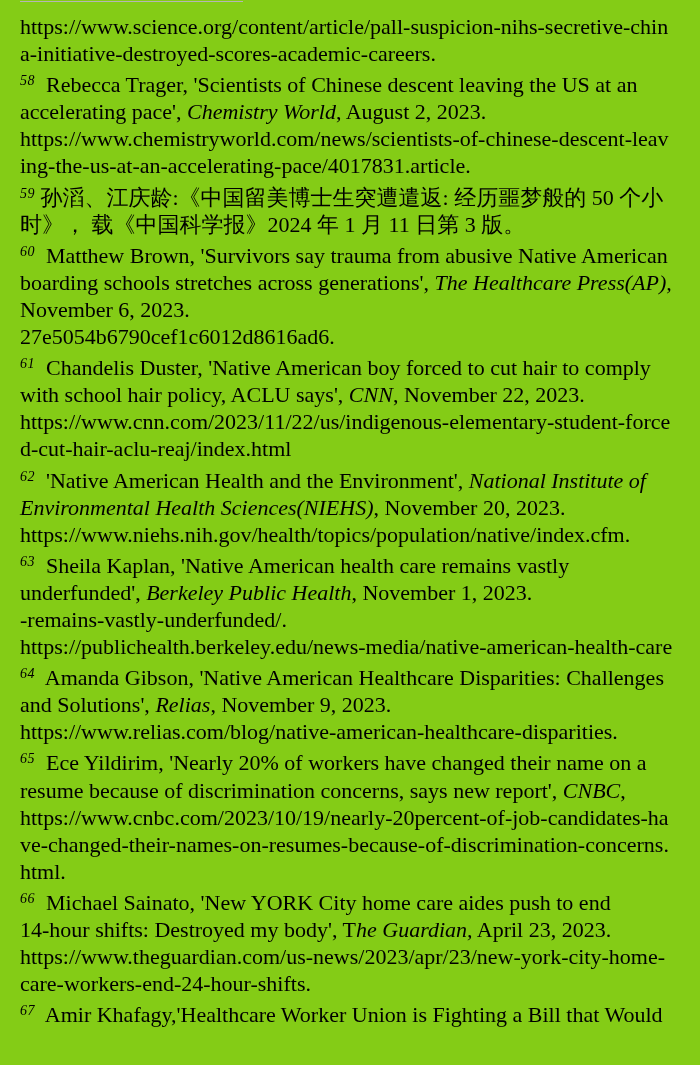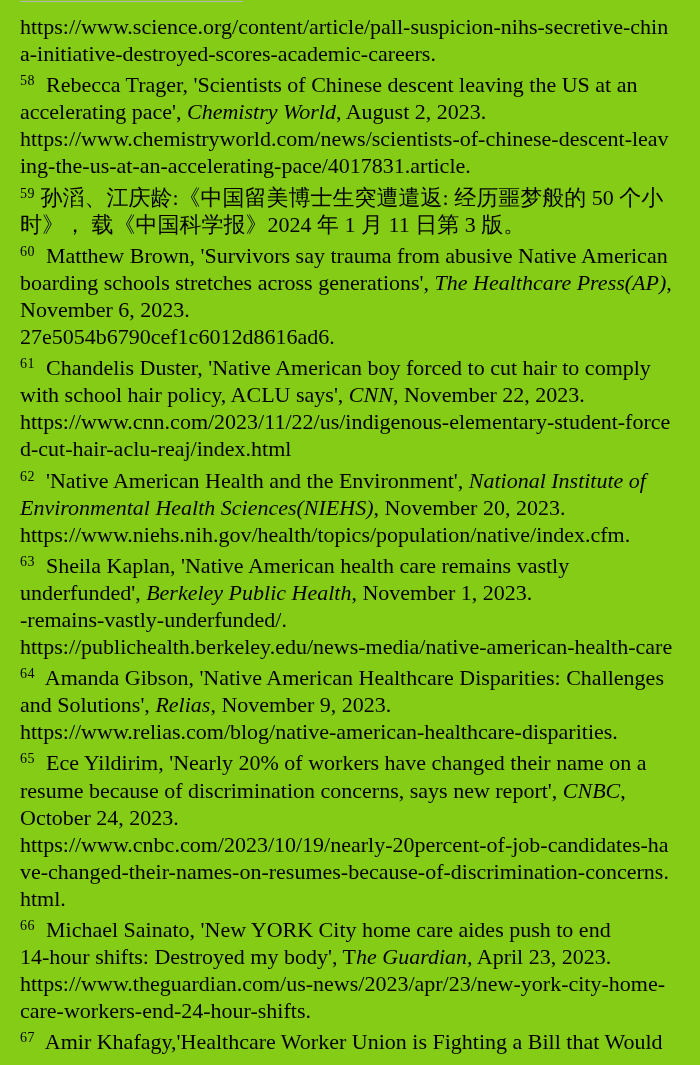--- a/index.html
+++ b/index.html
@@ -35,20 +35,21 @@
   .fn-line {
     white-space: pre;   
     overflow: visible;
   }
   .seg-normal { font-style: normal; }
   .seg-i { font-style: italic; }
   .seg-sup {
     font-size: 14px;
     vertical-align: 7px;
     letter-spacing: 0.5px;
+    font-style: italic;
   }
 </style>
 </head>
 <body>
 
 <div class="page">
   <div class="footnote-separator"></div>
   <div class="footnotes">
       <div class="fn-line"><span class="seg-normal">https://www.science.org/content/article/pall-suspicion-nihs-secretive-chin</span></div>
       <div class="fn-line"><span class="seg-normal">a-initiative-destroyed-scores-academic-careers.</span></div>
@@ -71,21 +72,20 @@
       <div class="fn-line"><span class="seg-normal">https://www.niehs.nih.gov/health/topics/population/native/index.cfm.</span></div>
       <div class="fn-line"><span class="seg-sup">63</span><span class="seg-normal">  Sheila Kaplan, 'Native American health care remains vastly</span></div>
       <div class="fn-line"><span class="seg-normal">underfunded', </span><span class="seg-i">Berkeley Public Health</span><span class="seg-normal">, November 1, 2023.</span></div>
       <div class="fn-line"><span class="seg-normal">-remains-vastly-underfunded/.</span></div>
       <div class="fn-line"><span class="seg-normal">https://publichealth.berkeley.edu/news-media/native-american-health-care</span></div>
       <div class="fn-line"><span class="seg-sup">64</span><span class="seg-normal">  Amanda Gibson, 'Native American Healthcare Disparities: Challenges</span></div>
       <div class="fn-line"><span class="seg-normal">and Solutions', </span><span class="seg-i">Relias</span><span class="seg-normal">, November 9, 2023.</span></div>
       <div class="fn-line"><span class="seg-normal">https://www.relias.com/blog/native-american-healthcare-disparities.</span></div>
       <div class="fn-line"><span class="seg-sup">65</span><span class="seg-normal">  Ece Yildirim, 'Nearly 20% of workers have changed their name on a</span></div>
       <div class="fn-line"><span class="seg-normal">resume because of discrimination concerns, says new report', </span><span class="seg-i">CNBC</span><span class="seg-normal">,</span></div>
-      <div class="fn-line"><span class="seg-normal">October 24, 2023.</span></div>
       <div class="fn-line"><span class="seg-normal">https://www.cnbc.com/2023/10/19/nearly-20percent-of-job-candidates-ha</span></div>
       <div class="fn-line"><span class="seg-normal">ve-changed-their-names-on-resumes-because-of-discrimination-concerns.</span></div>
       <div class="fn-line"><span class="seg-normal">html.</span></div>
       <div class="fn-line"><span class="seg-sup">66</span><span class="seg-normal">  Michael Sainato, 'New YORK City home care aides push to end</span></div>
       <div class="fn-line"><span class="seg-normal">14-hour shifts: Destroyed my body', T</span><span class="seg-i">he Guardian,</span><span class="seg-normal"> April 23, 2023.</span></div>
       <div class="fn-line"><span class="seg-normal">https://www.theguardian.com/us-news/2023/apr/23/new-york-city-home-</span></div>
       <div class="fn-line"><span class="seg-normal">care-workers-end-24-hour-shifts.</span></div>
       <div class="fn-line"><span class="seg-sup">67</span><span class="seg-normal">  Amir Khafagy,'Healthcare Worker Union is Fighting a Bill that Would</span></div>
     </div>
 </div>

